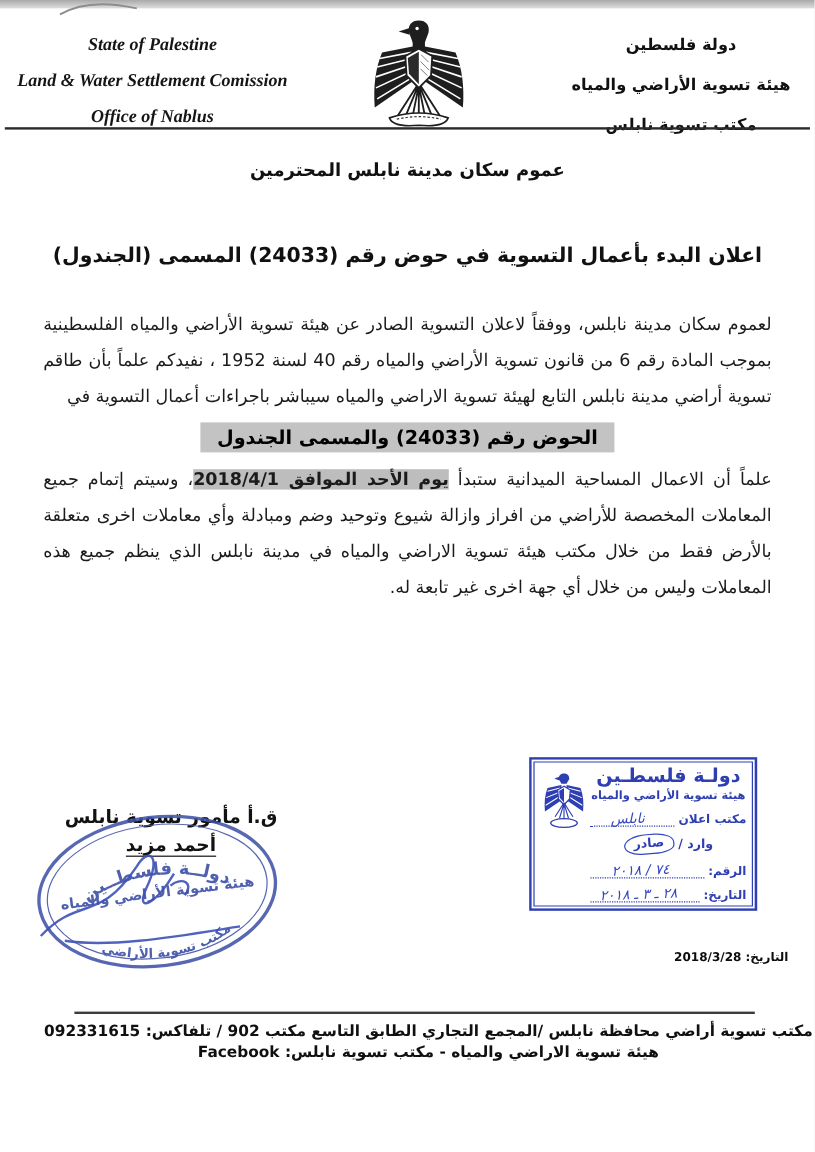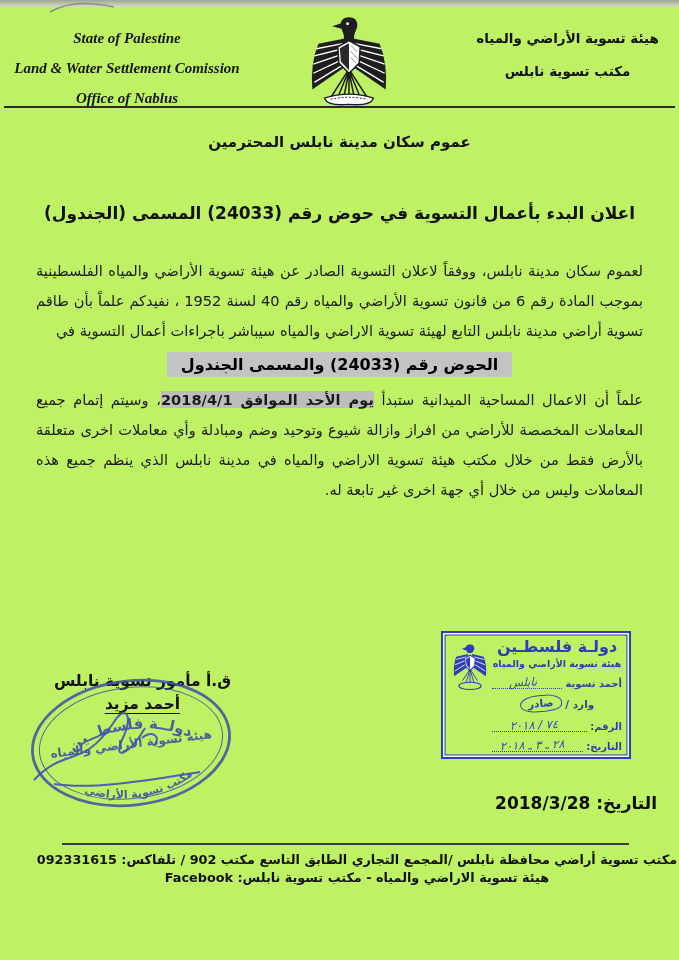--- a/index.html
+++ b/index.html
@@ -1,18 +1,18 @@
 <!DOCTYPE html>
 <html lang="ar"><head>
 <meta charset="utf-8">
 <style>
   html,body{margin:0;padding:0;background:#e8e8e8;}
   .page{
     position:relative;width:679px;height:960px;margin:0 auto;
-    background:#bef264;overflow:hidden;
+    background:#ffffff;overflow:hidden;
     font-family:"DejaVu Sans",sans-serif;color:#1c1c1c;
   }
   
   .scan-top{position:absolute;top:0;left:0;right:0;height:7px;
     background:linear-gradient(#9a9a9a,#d8d8d8);opacity:.85;}
   .scan-fold{position:absolute;top:0;left:48px;width:70px;height:14px;}
   
   .lh-eng{position:absolute;top:30px;left:12px;width:230px;text-align:center;
     font-family:"Liberation Serif","DejaVu Serif",serif;font-style:italic;font-weight:bold;
     font-size:15px;color:#151515;}
@@ -55,21 +55,21 @@
   .rs-lab{white-space:nowrap;}
   .rs-dots{flex:1;border-bottom:1.5px dotted #2e3eb3;margin-right:3px;position:relative;height:12px;}
   .rs-hand{position:absolute;bottom:0;right:12%;left:0;text-align:center;
     font-style:italic;font-size:11.5px;color:#3347c2;transform:rotate(-2deg);white-space:nowrap;font-weight:normal;}
   .rs-sw{direction:ltr;display:flex;justify-content:center;align-items:center;gap:4px;
     font-weight:bold;font-size:10.5px;margin-top:6px;}
   .rs-circle{display:inline-block;border:1.6px solid #3347c2;border-radius:60% 50% 55% 45%/70% 60% 50% 60%;
     padding:1px 7px 2px 7px;transform:rotate(-4deg);}
   
   .print-date{position:absolute;top:793px;right:22px;direction:rtl;font-weight:bold;
-    font-size:17px;color:#0d0d0d;}
+    font-size:10px;color:#0d0d0d;}
   .foot-rule{position:absolute;top:843px;left:62px;right:50px;border-top:2px solid #3c3c3c;}
   .footer{position:absolute;top:852px;left:0;right:0;text-align:center;direction:rtl;
     font-weight:bold;font-size:12.8px;color:#101010;padding-left:35px;}
   .footer div{margin-bottom:3px;}
   svg text{font-family:"DejaVu Sans",sans-serif;}
 </style>
 </head>
 <body>
 
 <div class="page">
@@ -104,20 +104,21 @@
     <path d="M50,28 L39,34 L40,50 L50,60 L60,50 L61,34 Z" fill="#ffffff" stroke="#1e1e1e" stroke-width="1.5"></path>
     <path d="M50,30.5 L41,35.5 L42,48.5 L50,57 Z" fill="#2a2a2a"></path>
     <g stroke="#666" stroke-width=".7">
       <path d="M52,33 L58,39 M51.5,38.5 L58.5,45.5 M51.5,44.5 L57,50"></path>
     </g>
     <path d="M26,84.5 Q50,76.5 74,84.5 Q71,92.5 50,90.5 Q29,92.5 26,84.5 Z" fill="#fff" stroke="#1e1e1e" stroke-width="1.3"></path>
     <path d="M32,85.5 Q50,81.5 68,85.5" fill="none" stroke="#333" stroke-width="1" stroke-dasharray="2,1.6"></path>
   </svg>
 
   <div class="lh-arb">
+    <div>دولة فلسطين</div>
     <div>هيئة تسوية الأراضي والمياه</div>
     <div>مكتب تسوية نابلس</div>
   </div>
 
   <div class="hrule"></div>
 
   <div class="salutation">عموم سكان مدينة نابلس المحترمين</div>
   <div class="subject">اعلان البدء بأعمال التسوية في حوض رقم (24033) المسمى (الجندول)</div>
 
   <div class="body-flow">
@@ -179,21 +180,21 @@
           <g stroke="#2e3eb3" stroke-width=".9" fill="none">
             <path d="M17,25 L10,36 M17,25.5 L13.5,37 M17,26 L17,38 M17,25.5 L20.5,37 M17,25 L24,36"></path>
           </g>
           <ellipse cx="17" cy="41" rx="10.5" ry="3.4" fill="none" stroke="#2e3eb3" stroke-width="1"></ellipse>
         </svg>
       </div>
       <div class="rs-right">
         <div class="rs-title">دولـة فلسطـين</div>
         <div class="rs-sub">هيئة تسوية الأراضي والمياه</div>
         <div class="rs-row">
-          <span class="rs-lab">أحمد تسوية</span>
+          <span class="rs-lab">مكتب اعلان</span>
           <span class="rs-dots">
             <i class="rs-hand">نابلس</i>
           </span>
         </div>
         <div class="rs-sw">
           <span class="rs-circle"><b>صادر</b></span>
           <span>/ وارد</span>
         </div>
         <div class="rs-row">
           <span class="rs-lab">الرقم:</span>

